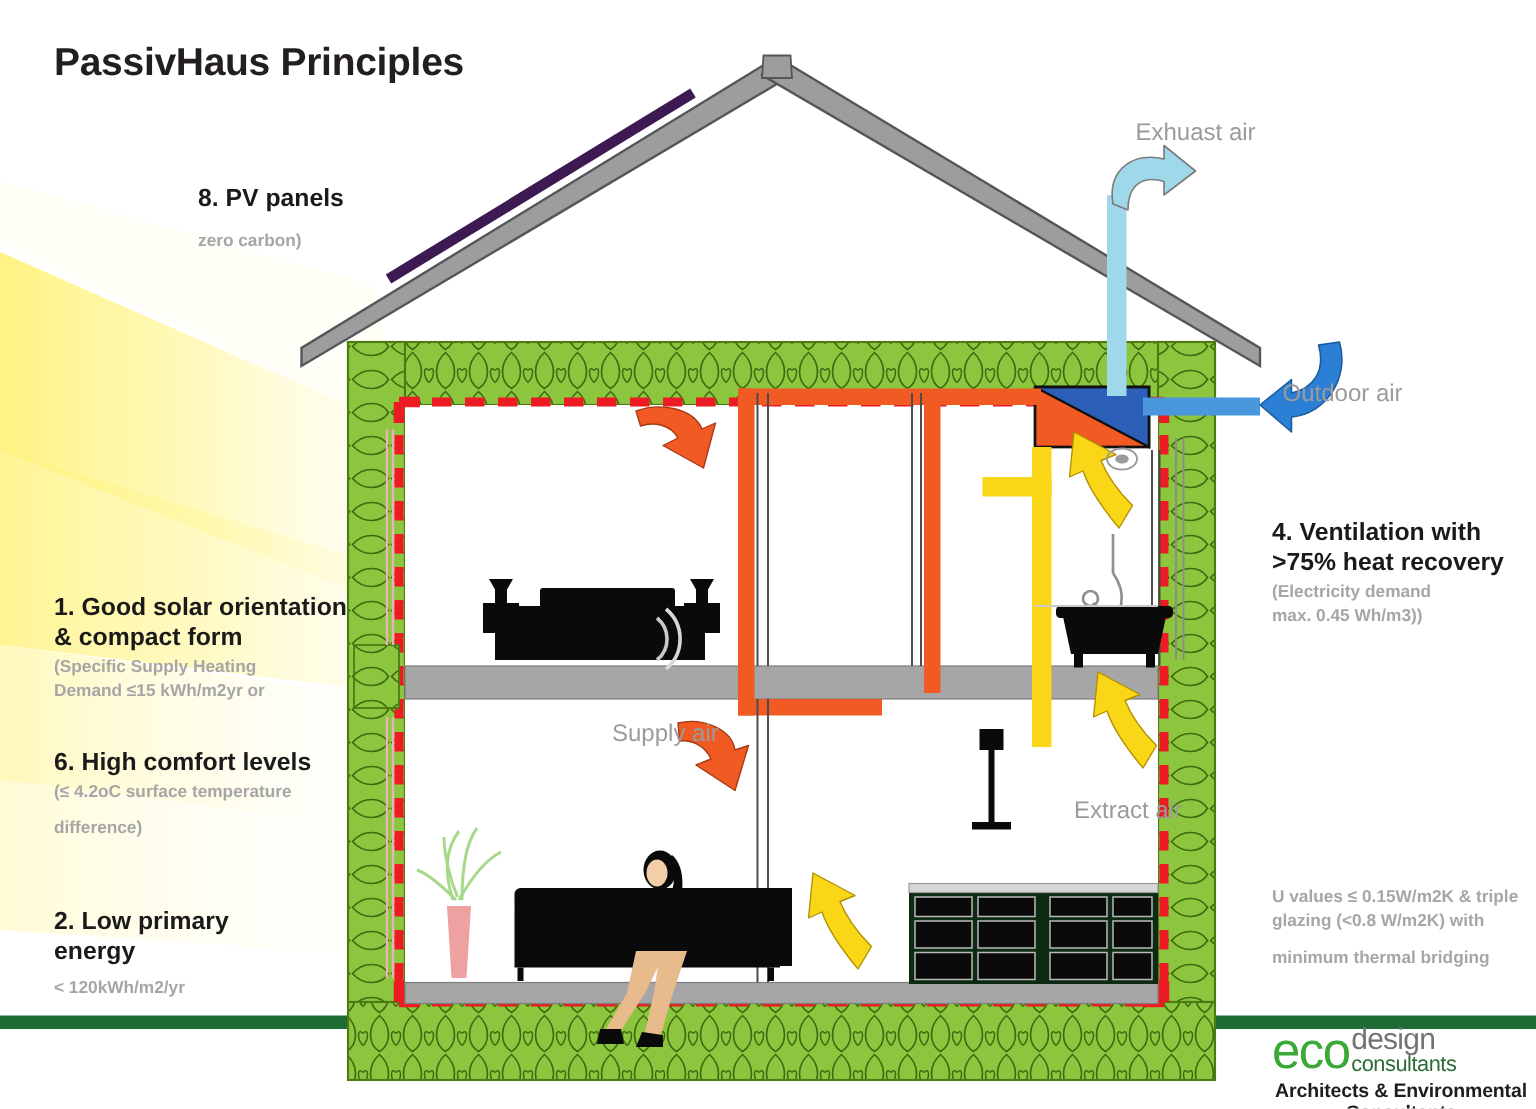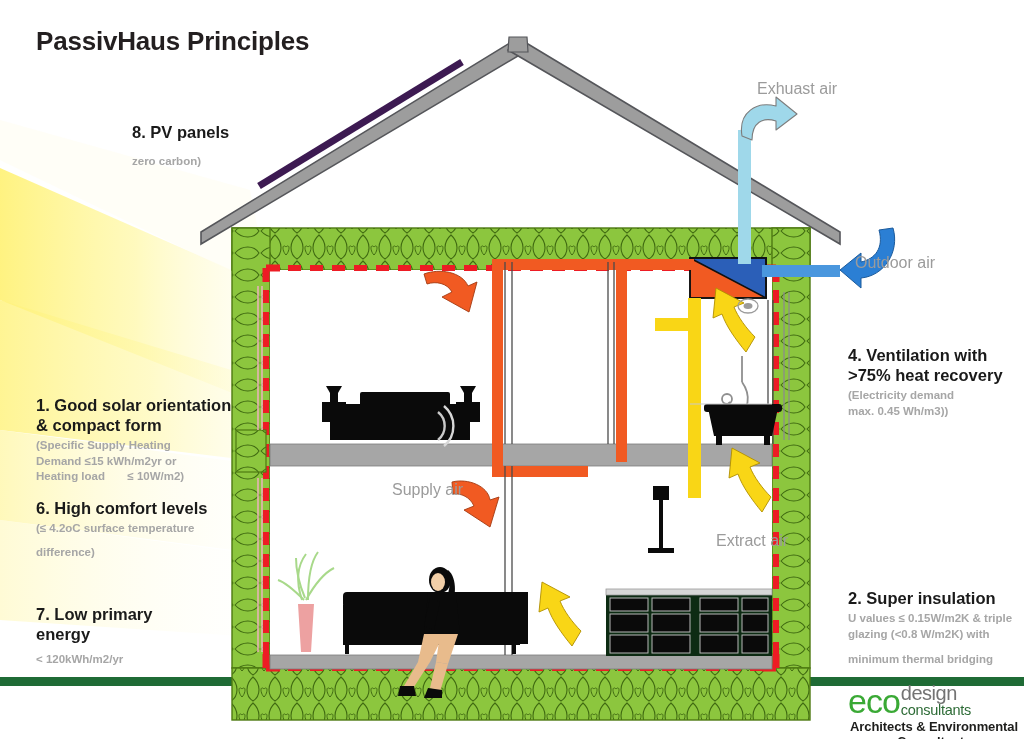--- a/index.html
+++ b/index.html
@@ -42,21 +42,21 @@
   #blk-6    { left:36px;  top:498px; width:250px; }
   #blk-7    { left:36px;  top:604px; width:230px; }
   
   #blk-4    { left:848px; top:345px; width:176px; }
   #blk-3    { left:848px; top:477px; width:176px; }
   #blk-2    { left:848px; top:588px; width:176px; }
 
   
   #lbl-exhaust { left:757px; top:80px; }
   #lbl-outdoor { left:855px; top:211px;margin-top:43px; }
-  #lbl-supply  { left:392px; top:481px;text-align:right; }
+  #lbl-supply  { left:408px; top:481px;text-align:right; }
   #lbl-extract { left:716px; top:532px; }
 
   
   #logo { position:absolute; left:848px; top:684px; width:172px; height:48px; }
   .logo-eco {
     font-size:34px; color:#3aa935; font-weight:normal;
     font-family:"Liberation Sans", sans-serif;
     letter-spacing:-1px; line-height:1;
   }
   .logo-right { display:inline-block; vertical-align:top; margin-left:1px; }
@@ -349,45 +349,43 @@
 <div class="txt" id="blk-pv">
   <div class="hd">8. PV panels</div>
   <div class="sub tight" style="margin-top:12px">zero carbon)</div>
 </div>
 
 <div class="txt" id="blk-1">
   <div class="hd">1. Good solar orientation</div>
   <div class="hd">&amp; compact form</div>
   <div class="sub">(Specific Supply Heating</div>
   <div class="sub tight" style="margin-top:0">Demand ≤15 kWh/m2yr  or</div>
-  <div class="sub tight" style="margin-top:0;white-space:pre">Heating load       ≤ 10W/m2)</div>
 </div>
 
 <div class="txt" id="blk-6">
   <div class="hd">6. High comfort levels</div>
   <div class="sub">(≤ 4.2oC surface temperature</div>
   <div class="sub tight" style="margin-top:8px">difference)</div>
 </div>
 
 <div class="txt" id="blk-7">
-  <div class="hd">7. Low primary</div>
+  <div class="hd">2. Low primary</div>
   <div class="hd">energy</div>
   <div class="sub" style="margin-top:8px">&lt; 120kWh/m2/yr</div>
 </div>
 
 <div class="txt" id="blk-4">
   <div class="hd">4. Ventilation with</div>
   <div class="hd">&gt;75%  heat recovery</div>
   <div class="sub">(Electricity demand</div>
   <div class="sub tight" style="margin-top:0">max. 0.45 Wh/m3))</div>
 </div>
 
 
 <div class="txt" id="blk-2">
-  <div class="hd">2. Super insulation</div>
   <div class="sub">U values ≤ 0.15W/m2K &amp; triple</div>
   <div class="sub tight" style="margin-top:0">glazing (&lt;0.8 W/m2K) with</div>
   <div class="sub tight" style="margin-top:10px">minimum thermal bridging</div>
 </div>
 
 <div class="txt airlbl" id="lbl-exhaust">Exhuast air</div>
 <div class="txt airlbl" id="lbl-outdoor">Outdoor air</div>
 <div class="txt airlbl" id="lbl-supply">Supply air</div>
 <div class="txt airlbl" id="lbl-extract">Extract air</div>
 

